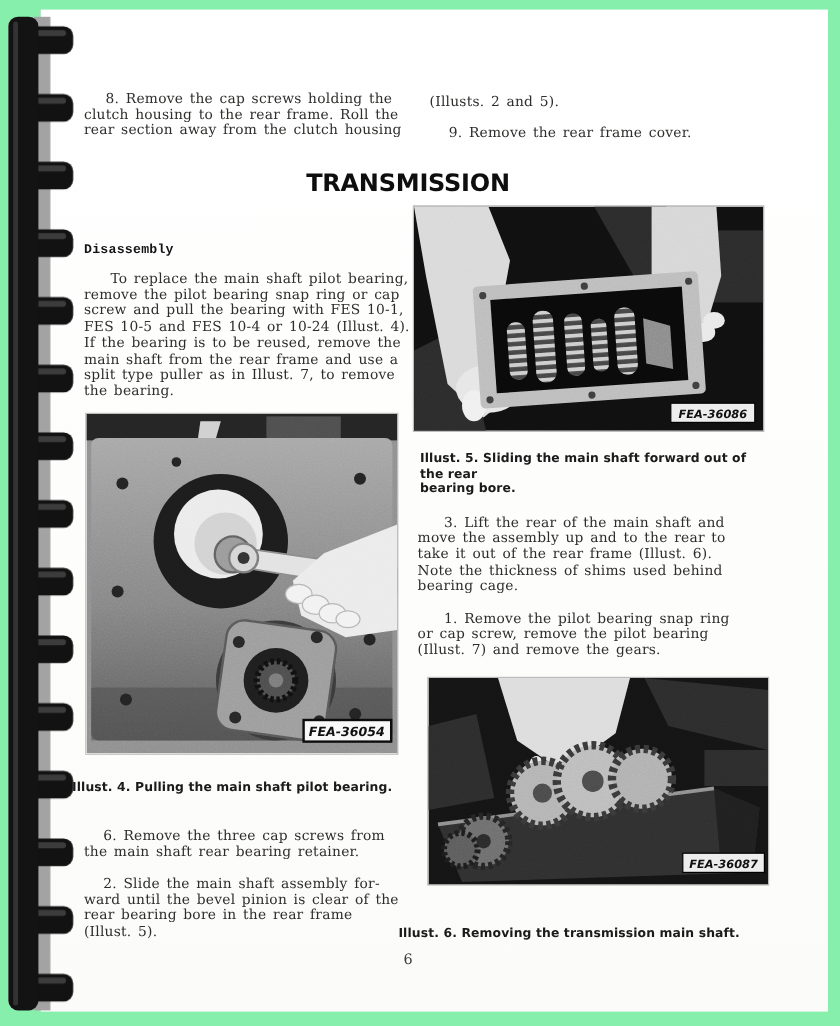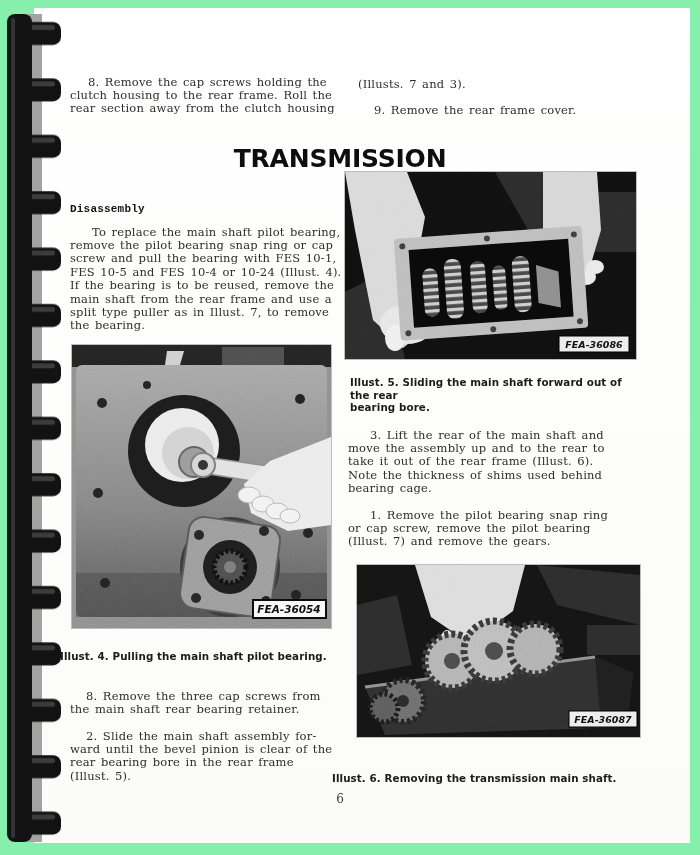--- a/index.html
+++ b/index.html
@@ -7,21 +7,21 @@
          font-family:"DejaVu Serif",serif;}
   .sheet{position:absolute;left:34px;top:8px;width:656px;height:835px;background:#fefefdff;
          background:linear-gradient(180deg,#ffffff 0%,#fdfdfc 60%,#fbfbfa 100%);}
   .binding{position:absolute;left:0;top:0;width:64px;height:855px;}
   .body-text{position:absolute;font-size:11.5px;line-height:13.4px;color:#2e2d2c;
              letter-spacing:.2px;word-spacing:1.6px;white-space:pre-line;}
   .ind16{text-indent:16px}
   .ind18{text-indent:18px}
   .ind22{text-indent:22px}
   .title{position:absolute;left:40px;top:127px;width:600px;text-align:center;
-         font-family:"DejaVu Sans",sans-serif;font-weight:bold;font-size:25px;
+         font-family:"DejaVu Sans",sans-serif;font-weight:bold;font-size:20px;
          letter-spacing:-.2px;color:#0e0e0e;}
   .heading{position:absolute;left:70px;top:194px;font-family:Liberation Mono, monospace;
            font-weight:bold;font-size:11px;color:#141414;letter-spacing:.2px;}
   .caption{position:absolute;font-family:"DejaVu Sans",sans-serif;font-weight:bold;
            font-size:10.3px;line-height:12.6px;color:#1b1b1b;text-align:left;
            letter-spacing:.1px;white-space:pre-line;}
   .pagenum{position:absolute;left:40px;top:792px;width:600px;text-align:center;
            font-size:12px;color:#3a3a3a;}
   .photo{position:absolute;box-shadow:0 0 0 1px rgba(0,0,0,.25);}
   svg text.fea{font-family:"DejaVu Sans",sans-serif;font-weight:bold;font-style:italic;
@@ -60,21 +60,21 @@
   <svg class="binding" viewBox="0 0 64 855">
     <rect x="0" y="14" width="64" height="828" fill="url(#comb)"></rect>
     <rect x="7" y="14" width="25" height="828" rx="8" fill="#131313"></rect>
     <rect x="11" y="18" width="4" height="820" rx="2" fill="#424242" opacity="0.7"></rect>
   </svg>
 
   <p class="body-text ind18" style="left:70px;top:64px;width:290px">8.  Remove the cap screws holding the
 clutch housing to the rear frame.  Roll the
 rear section away from the clutch housing</p>
 
-  <p class="body-text" style="left:358px;top:66px;width:296px">(Illusts. 7 and 3).</p>
+  <p class="body-text" style="left:358px;top:66px;width:296px">(Illusts. 2 and 5).</p>
 
   <p class="body-text ind16" style="left:358px;top:92px;width:296px">9.  Remove the rear frame cover.</p>
 
   <h1 class="title">TRANSMISSION</h1>
 
   <h2 class="heading">Disassembly</h2>
 
   <p class="body-text ind22" style="left:70px;top:214px;width:290px">To replace the main shaft pilot bearing,
 remove the pilot bearing snap ring or cap
 screw and pull the bearing with FES 10-1,
@@ -137,21 +137,21 @@
     <rect width="259" height="283" filter="url(#grain)" opacity="0.2" style="mix-blend-mode:overlay"></rect>
 
     <g>
       <rect x="181" y="255" width="73" height="18" fill="#f8f8f8" stroke="#0d0d0d" stroke-width="2"></rect>
       <text class="fea" x="217" y="268" font-size="10.5" text-anchor="middle">FEA-36054</text>
     </g>
   </svg>
 
   <p class="caption" style="left:60px;top:640px;width:282px">Illust. 4.  Pulling the main shaft pilot bearing.</p>
 
-  <p class="body-text ind16" style="left:70px;top:678px;width:290px">8.  Remove the three cap screws from
+  <p class="body-text ind16" style="left:70px;top:678px;width:290px">6.  Remove the three cap screws from
 the main shaft rear bearing retainer.</p>
 
   <p class="body-text ind16" style="left:70px;top:718px;width:290px">2.  Slide the main shaft assembly for-
 ward until the bevel pinion is clear of the
 rear bearing bore in the rear frame
 (Illust. 5).</p>
 
   <svg class="photo" style="left:345px;top:172px" width="291" height="187" viewBox="0 0 291 187">
     <rect width="291" height="187" fill="#101010"></rect>
     <g fill="#2b2b2b">

